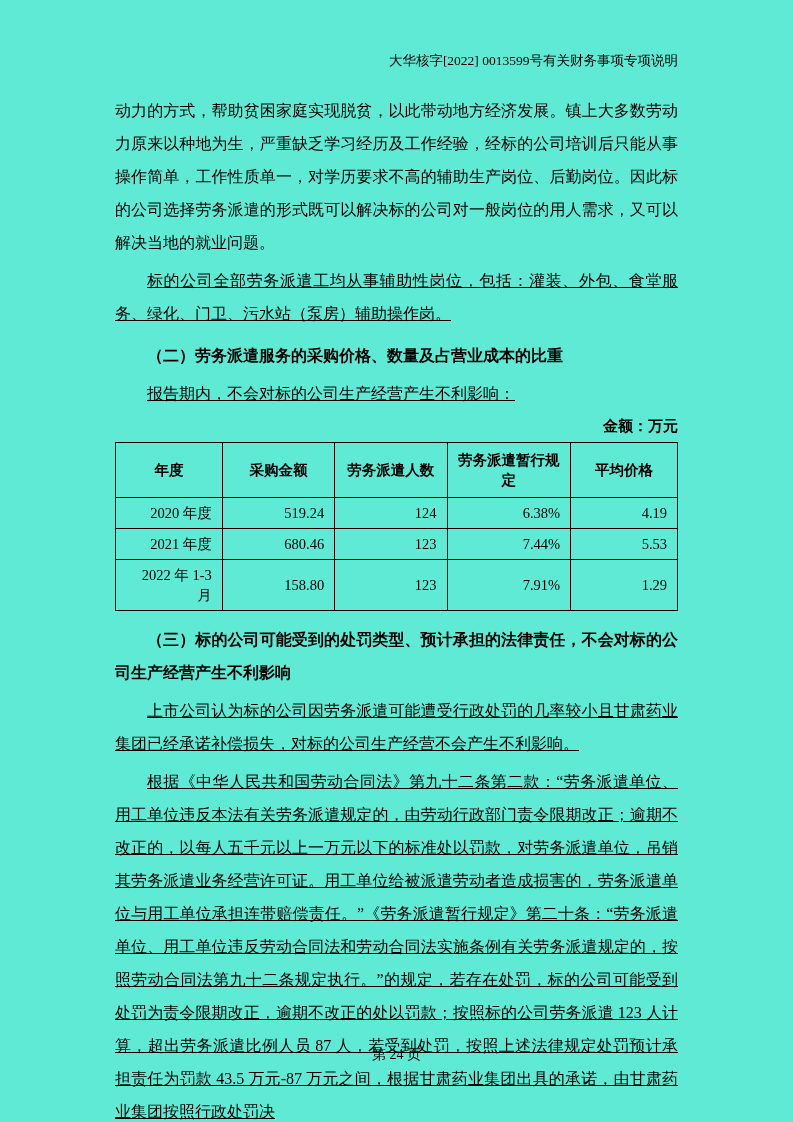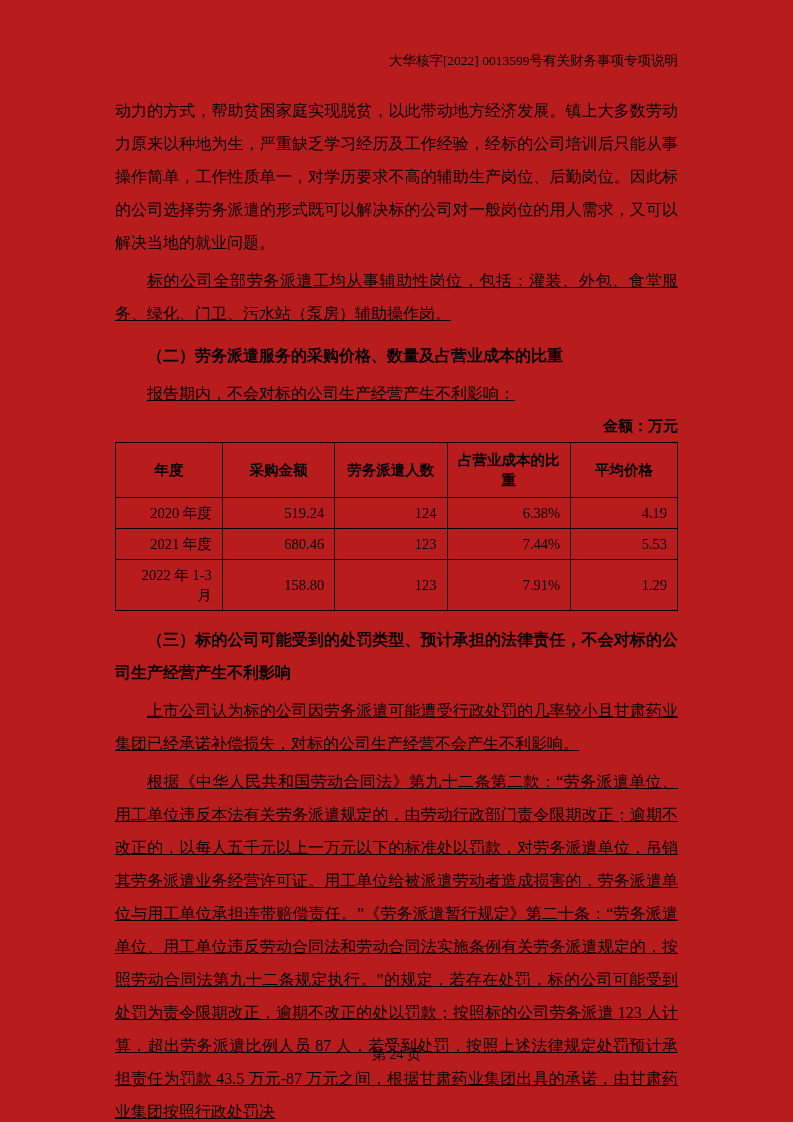--- a/index.html
+++ b/index.html
@@ -1,21 +1,21 @@
 <!DOCTYPE html>
 <html><head>
 <meta charset="utf-8">
 <style>
   * { box-sizing: border-box; }
   html, body { margin: 0; padding: 0; background: #ffffff; }
   .page {
     width: 793px;
     height: 1122px;
     position: relative;
-    background: #b91c1c;
+    background: #5eead4;
     font-family: "Liberation Serif", "DejaVu Serif", serif;
     color: #000000;
     padding: 52px 115px 0 115px;
     overflow: hidden;
   }
   .doc-header {
     text-align: right;
     font-size: 13.5px;
     line-height: 18px;
     margin-bottom: 24px;
@@ -92,21 +92,21 @@
     <p class="para indent">报告期内，不会对标的公司生产经营产生不利影响：</p>
 
     <p class="para unit-label">金额：万元</p>
 
     <table class="data-table">
       <thead>
         <tr>
           <th class="col-year">年度</th>
           <th class="col-amt">采购金额</th>
           <th class="col-num">劳务派遣人数</th>
-          <th class="col-ratio">占营业成本的比重</th>
+          <th class="col-ratio">劳务派遣暂行规定</th>
           <th class="col-avg">平均价格</th>
         </tr>
       </thead>
       <tbody>
         <tr>
           <td class="c-center">2020 年度</td>
           <td class="c-right">519.24</td>
           <td class="c-center">124</td>
           <td class="c-center">6.38%</td>
           <td class="c-right">4.19</td>

